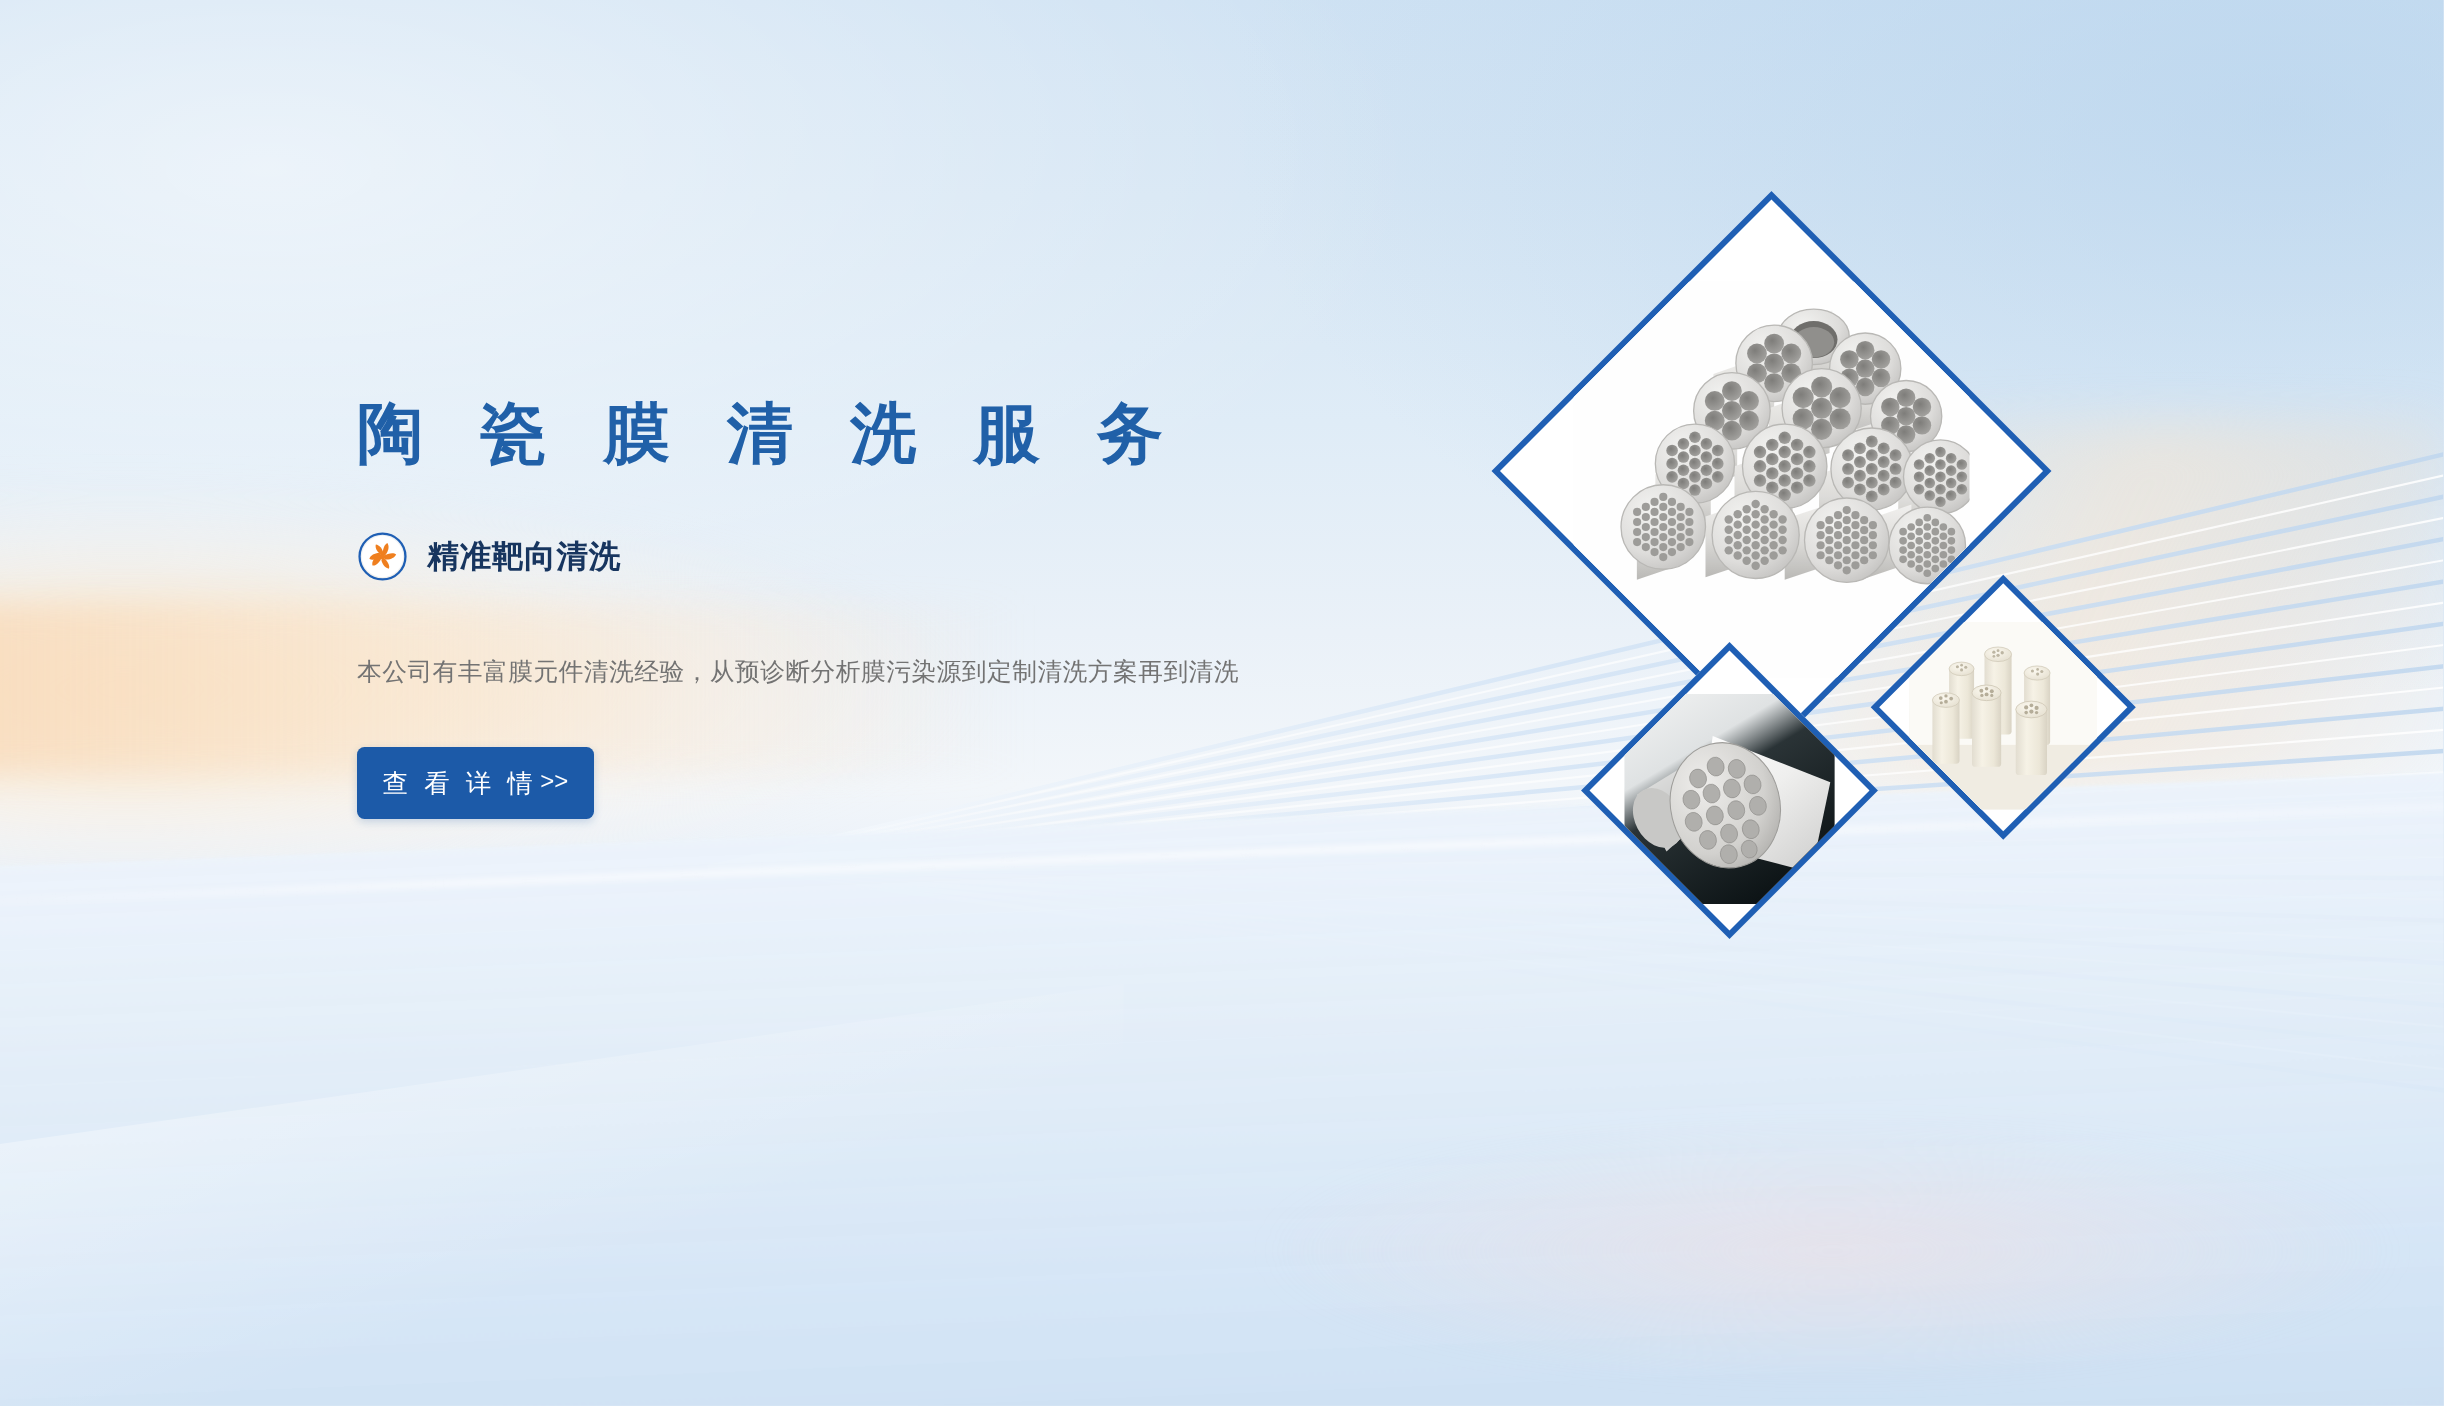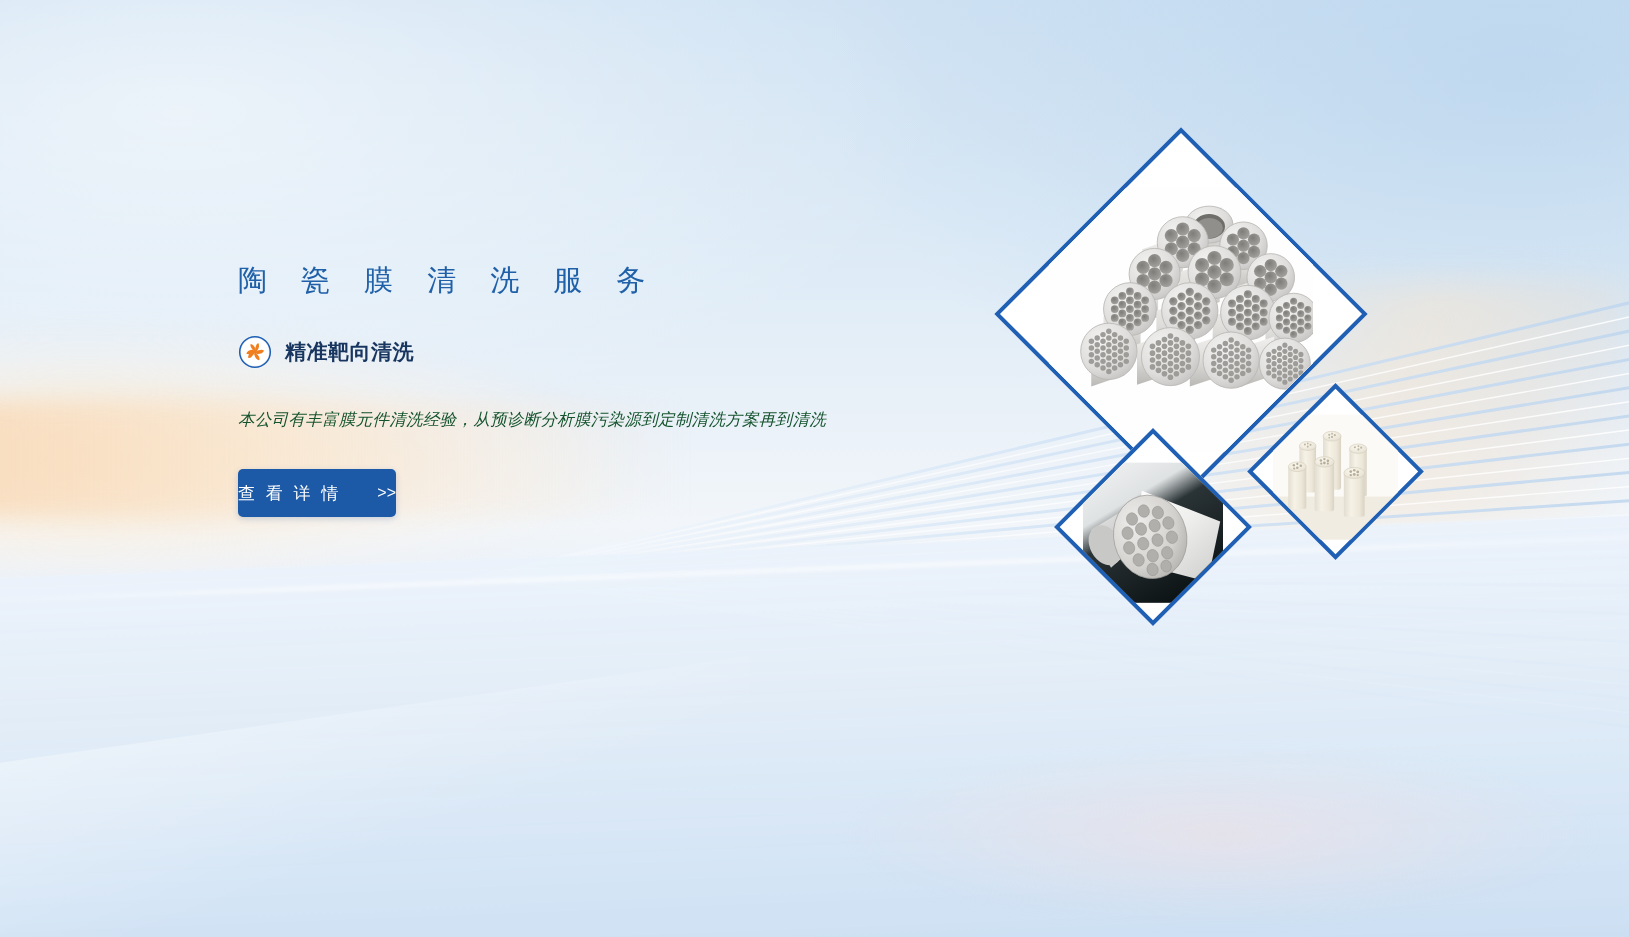--- a/index.html
+++ b/index.html
@@ -102,43 +102,43 @@
       rgba(255,255,255,.5) 0%, rgba(255,255,255,0) 60%);
     clip-path:polygon(0 38%,100% 0,100% 100%,0 100%);
   }
   .fan-wrap{ position:absolute; inset:0; overflow:hidden; }
 
   
   .content{
     position:absolute; left:238px; top:262px; width:720px;
   }
   .hero-title{
-    font-size:29px; font-weight:400; color:#2060a8;
+    font-size:44px; font-weight:700; color:#2060a8;
     letter-spacing:13px; line-height:1.28; white-space:nowrap;
   }
   .features{
     display:flex; align-items:center; gap:28px;
     margin-top:36px;
   }
   .feature{ display:flex; align-items:center; gap:13px; }
   .feature-label{
     font-size:21px; font-weight:700; color:#17355f; letter-spacing:.5px;
     white-space:nowrap;
   }
   .feat-icon{ width:34px; height:34px; flex:0 0 34px; display:block; }
 
   .desc{
-    margin-top:34px;
-    font-size:16.5px; line-height:32px; color:#14532d;
-    letter-spacing:.3px; max-width:660px;font-style:italic;
+    margin-top:44px;
+    font-size:16.5px; line-height:32px; color:#737373;
+    letter-spacing:.3px; max-width:660px;
   }
   .desc span{ display:block; }
 
   .cta{
-    display:inline-flex; align-items:center; justify-content:space-between;
+    display:inline-flex; align-items:center; justify-content:center;
     margin-top:34px;
     width:158px; height:48px;
     background:#1c5aa8; color:#fff; border:none; border-radius:5px;
     font-family:"Liberation Sans","DejaVu Sans",sans-serif;
     font-size:17px; font-weight:500; letter-spacing:3px;
     cursor:pointer; box-shadow:0 2px 6px rgba(28,90,168,.22);
   }
   .cta .chev{ letter-spacing:0; margin-left:2px; font-size:16px; }
 
   

